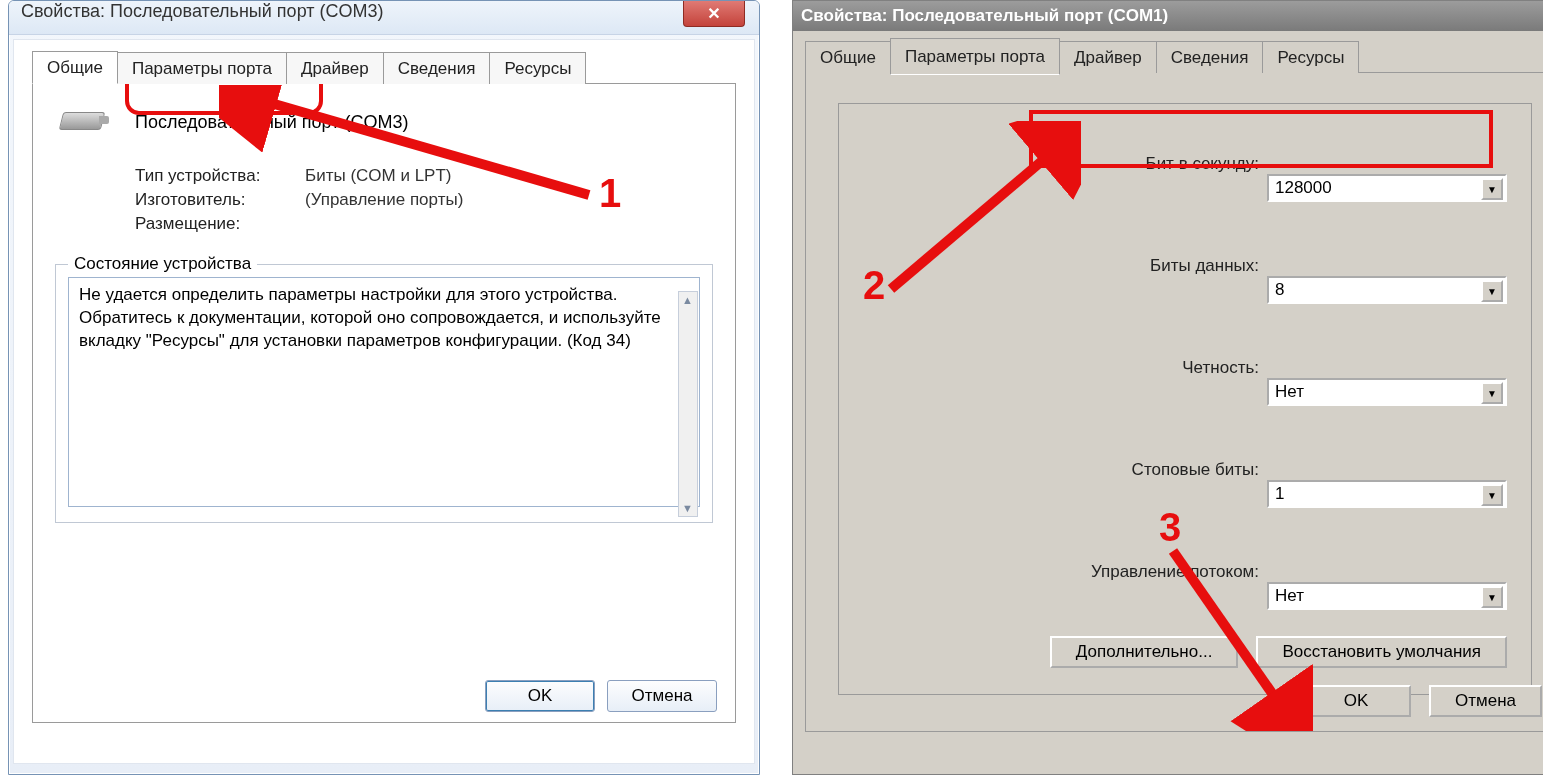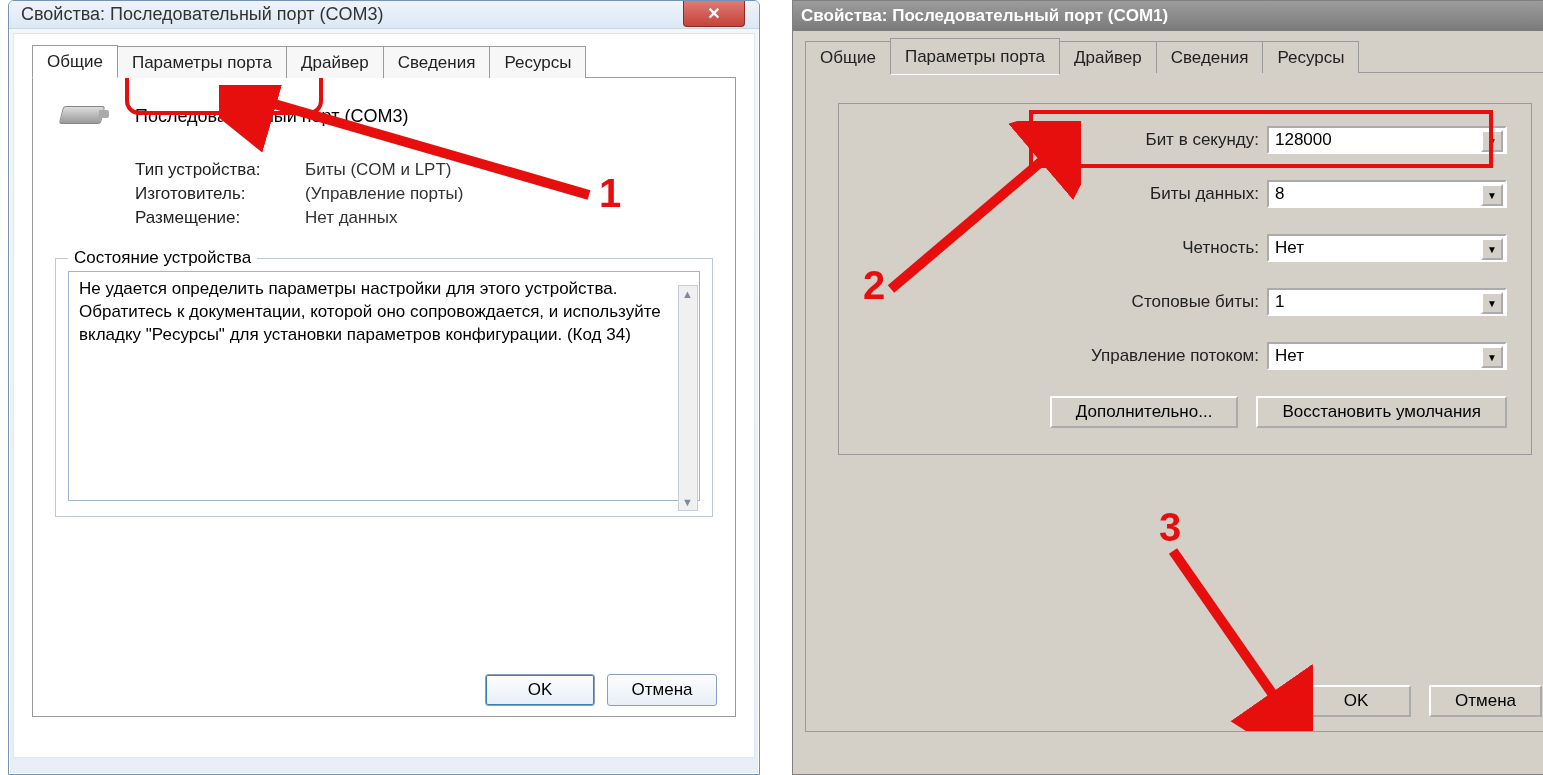--- a/index.html
+++ b/index.html
@@ -5,23 +5,23 @@
   * { box-sizing: border-box; margin: 0; padding: 0; }
   body { font-family: "Segoe UI", Tahoma, sans-serif; font-size: 15px;
          background: #fff; width: 1543px; height: 775px;
          position: relative; overflow: hidden; }
 
   
   .win7 { position: absolute; left: 8px; top: 0; width: 752px; height: 775px;
           border: 1px solid #7693b5; border-radius: 6px 6px 0 0;
           background: linear-gradient(#f3f7fc,#e8eef7);
           box-shadow: 0 0 0 1px #fff inset; overflow: hidden; }
-  .win7-title { height: 28px; background: linear-gradient(#eef4fb,#dde8f5);
+  .win7-title { height: 34px; background: linear-gradient(#eef4fb,#dde8f5);
                 border-bottom: 1px solid #c7d4e6; padding: 0 12px;
-                display: flex; align-items: center; font-size: 18px; color:#333; }
+                display: flex; font-size: 18px; color:#333; }
   .win7-close { position:absolute; top:0; right:14px; width:62px; height:26px;
                 background: linear-gradient(#e07a74,#c4433b);
                 border:1px solid #8e2b23; border-top:none;
                 border-radius:0 0 4px 4px; display:flex; align-items:center;
                 justify-content:center; color:#fff; font-weight:bold;
                 font-size:16px; }
   .win7-body { background:#fff; margin:4px; border:1px solid #e0e6ef;
                height: calc(100% - 48px); padding: 10px 18px 12px 18px;
                position: relative; }
 
@@ -83,21 +83,21 @@
   .btn7.default { box-shadow:0 0 0 1px #3c7fb1 inset; }
 
   
   .form-area { border:1px solid #9a9a9a; background:#d4d0c8;
                margin:14px 10px 0 10px; padding:22px 24px 26px 24px; position:relative; }
   .frow { display:flex; align-items:center; justify-content:flex-end;
           gap:8px; margin-bottom:26px; }
   .frow label { font-size:17px; color:#222; }
   .combo { width:240px; height:28px; border:2px inset #fff;
            background:#fff; display:flex; align-items:center; padding:0 16px 0 6px;
-           font-size:17px; position:relative; }
+           font-size:17px; position:relative;margin-top:48px; }
   .combo .arrow { position:absolute; right:2px; top:2px; width:22px; height:22px;
                   background:#d4d0c8; border:2px outset #fff;
                   display:flex; align-items:center; justify-content:center;
                   font-size:10px; }
   .classic-btn { height:32px; padding:0 24px; background:#d4d0c8;
                  border:2px outset #fff; font-size:17px; }
   .btnrow-c { display:flex; gap:18px; justify-content:flex-end; margin-top:20px; }
 
   .btm { position:absolute; bottom:14px; right:22px; display:flex; gap:18px; }
 
@@ -130,21 +130,20 @@
       <div class="dev-header">
         <div class="port-icon"></div>
         <div style="font-size:18px;">Последовательный порт (COM3)</div>
       </div>
       <div class="kv">
         <div>Тип устройства:</div>
         <div>Биты (COM и LPT)</div>
         <div>Изготовитель:</div>
         <div>(Управление порты)</div>
         <div>Размещение:</div>
-        <div>Нет данных</div>
       </div>
 
       <div class="groupbox" style="margin-top:30px;">
         <div class="legend">Состояние устройства</div>
         <textarea class="status-ta" readonly="" style="">Не удается определить параметры настройки для этого устройства. Обратитесь к документации, которой оно сопровождается, и используйте вкладку "Ресурсы" для установки параметров конфигурации. (Код 34)</textarea>
         <div class="scroll-thumb"></div>
       </div>
 
       <div class="btnrow">
         <button class="btn7 default">OK</button>

